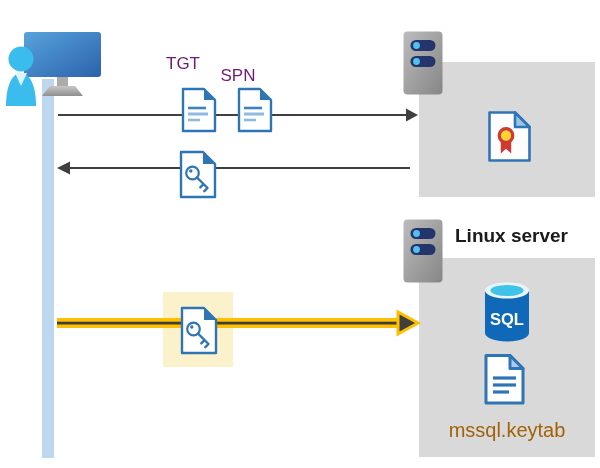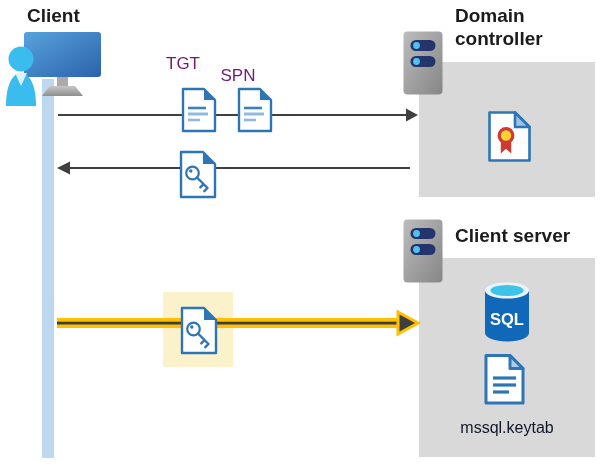--- a/index.html
+++ b/index.html
@@ -22,21 +22,21 @@
   #tgt-label{left:161px;top:54px;}
   #spn-label{left:216px;top:66px;}
   #tgt-doc{left:180px;top:87px;}
   #spn-doc{left:236px;top:87px;}
   #key-doc-response{left:178px;top:150px;}
   #key-doc-auth{left:179px;top:306px;}
   #cert-icon{left:487px;top:110px;}
   #sql-icon{left:482px;top:280px;}
   #keytab-doc{left:483px;top:353px;}
   #keytab-label{left:419px;top:419px;width:176px;text-align:center;
-                font-size:16px;color:#0f172a;}
+                font-size:20px;color:#a16207;}
 </style>
 </head>
 <body>
 
 <div id="stage">
 
   <div class="abs" id="timeline"></div>
 
   <svg class="abs" id="client-icon" width="102" height="78" viewBox="0 0 102 78">
     <defs>
@@ -50,21 +50,20 @@
       </linearGradient>
     </defs>
     <rect x="20" y="4" width="77" height="45" rx="3" fill="url(#gmon)"></rect>
     <rect x="53" y="49" width="11" height="9" fill="#ABABAB"></rect>
     <polygon points="46,58 71,58 79,68 38,68" fill="url(#gstand)"></polygon>
     <circle cx="17" cy="31" r="12.5" fill="#3ABCEE"></circle>
     <path d="M2 78 C2 56 9 45 17 45 C25 45 32 56 32 78 Z" fill="#3ABCEE"></path>
     <path d="M11 45 L17 58 L23 45 Z" fill="#DCF3FC"></path>
   </svg>
 
-  <div class="abs heading" id="client-label">Client</div>
 
   <div class="abs" id="dc-box"></div>
   <div class="abs" id="linux-box"></div>
 
   <div class="abs" id="cream-box"></div>
 
   <svg class="abs" id="arrow-layer" width="600" height="468" viewBox="0 0 600 468">
     <g>
       <line x1="58" y1="115" x2="406" y2="115" stroke="#3F3F3F" stroke-width="2"></line>
       <polygon points="406,108.5 406,121.5 418,115" fill="#3F3F3F"></polygon>
@@ -119,21 +118,20 @@
         <stop offset="0" stop-color="#BCBCBC"></stop>
           <stop offset="1" stop-color="#868686"></stop>
       </linearGradient>
     </defs>
     <rect x="0.5" y="0.5" width="39" height="63" rx="4" fill="url(#gsrv1)"></rect>
     <rect x="7.5" y="9" width="25" height="11" rx="5.5" fill="#24356B"></rect>
     <rect x="7.5" y="25" width="25" height="11" rx="5.5" fill="#24356B"></rect>
     <circle cx="13.5" cy="14.5" r="3.4" fill="#52C1F0"></circle>
     <circle cx="13.5" cy="30.5" r="3.4" fill="#52C1F0"></circle>
   </svg>
-  <div class="abs heading" id="dc-label">Domain controller</div>
 
   <svg class="abs" id="cert-icon" width="45" height="53" viewBox="0 0 45 53">
     <path d="M2.5 2.5 H28 L42.5 17 V50.5 H2.5 Z" fill="#FDFDFD" stroke="#2E75B6" stroke-width="2.6" stroke-linejoin="round"></path>
     <path d="M28 2.5 V17 H42.5 Z" fill="#9CC3E8" stroke="#2E75B6" stroke-width="2.6" stroke-linejoin="round"></path>
     <path d="M13.8 30.5 V43.5 L19 38.8 L24.2 43.5 V30.5 Z" fill="#CE3A31"></path>
     <circle cx="19" cy="25.5" r="6.8" fill="#FFD234" stroke="#CE3A31" stroke-width="3.2"></circle>
   </svg>
 
   <svg class="abs" id="linux-server-icon" width="40" height="64" viewBox="0 0 40 64">
     <defs>
@@ -141,21 +139,21 @@
         <stop offset="0" stop-color="#BCBCBC"></stop>
           <stop offset="1" stop-color="#868686"></stop>
       </linearGradient>
     </defs>
     <rect x="0.5" y="0.5" width="39" height="63" rx="4" fill="url(#gsrv2)"></rect>
     <rect x="7.5" y="9" width="25" height="11" rx="5.5" fill="#24356B"></rect>
     <rect x="7.5" y="25" width="25" height="11" rx="5.5" fill="#24356B"></rect>
     <circle cx="13.5" cy="14.5" r="3.4" fill="#52C1F0"></circle>
     <circle cx="13.5" cy="30.5" r="3.4" fill="#52C1F0"></circle>
   </svg>
-  <div class="abs heading" id="linux-label">Client server</div>
+  <div class="abs heading" id="linux-label">Linux server</div>
 
   <svg class="abs" id="sql-icon" width="50" height="65" viewBox="0 0 50 65">
     <path d="M3 10.5 V53 C3 57.7 12.8 61.5 25 61.5 C37.2 61.5 47 57.7 47 53 V10.5 Z" fill="#1068B8"></path>
     <ellipse cx="25" cy="10.5" rx="22" ry="8" fill="#E9F5FB"></ellipse>
     <ellipse cx="25" cy="10.5" rx="16.5" ry="5.6" fill="#3FC3E8"></ellipse>
     <text x="25" y="45" text-anchor="middle" font-family="Liberation Sans, sans-serif" font-size="16.5" font-weight="bold" fill="#ffffff">SQL</text>
   </svg>
 
   <svg class="abs" id="keytab-doc" width="43" height="53" viewBox="0 0 43 53">
     <path d="M3 2.5 H27 L40 15.5 V50 H3 Z" fill="#ffffff" stroke="#2E75B6" stroke-width="3" stroke-linejoin="round"></path>

